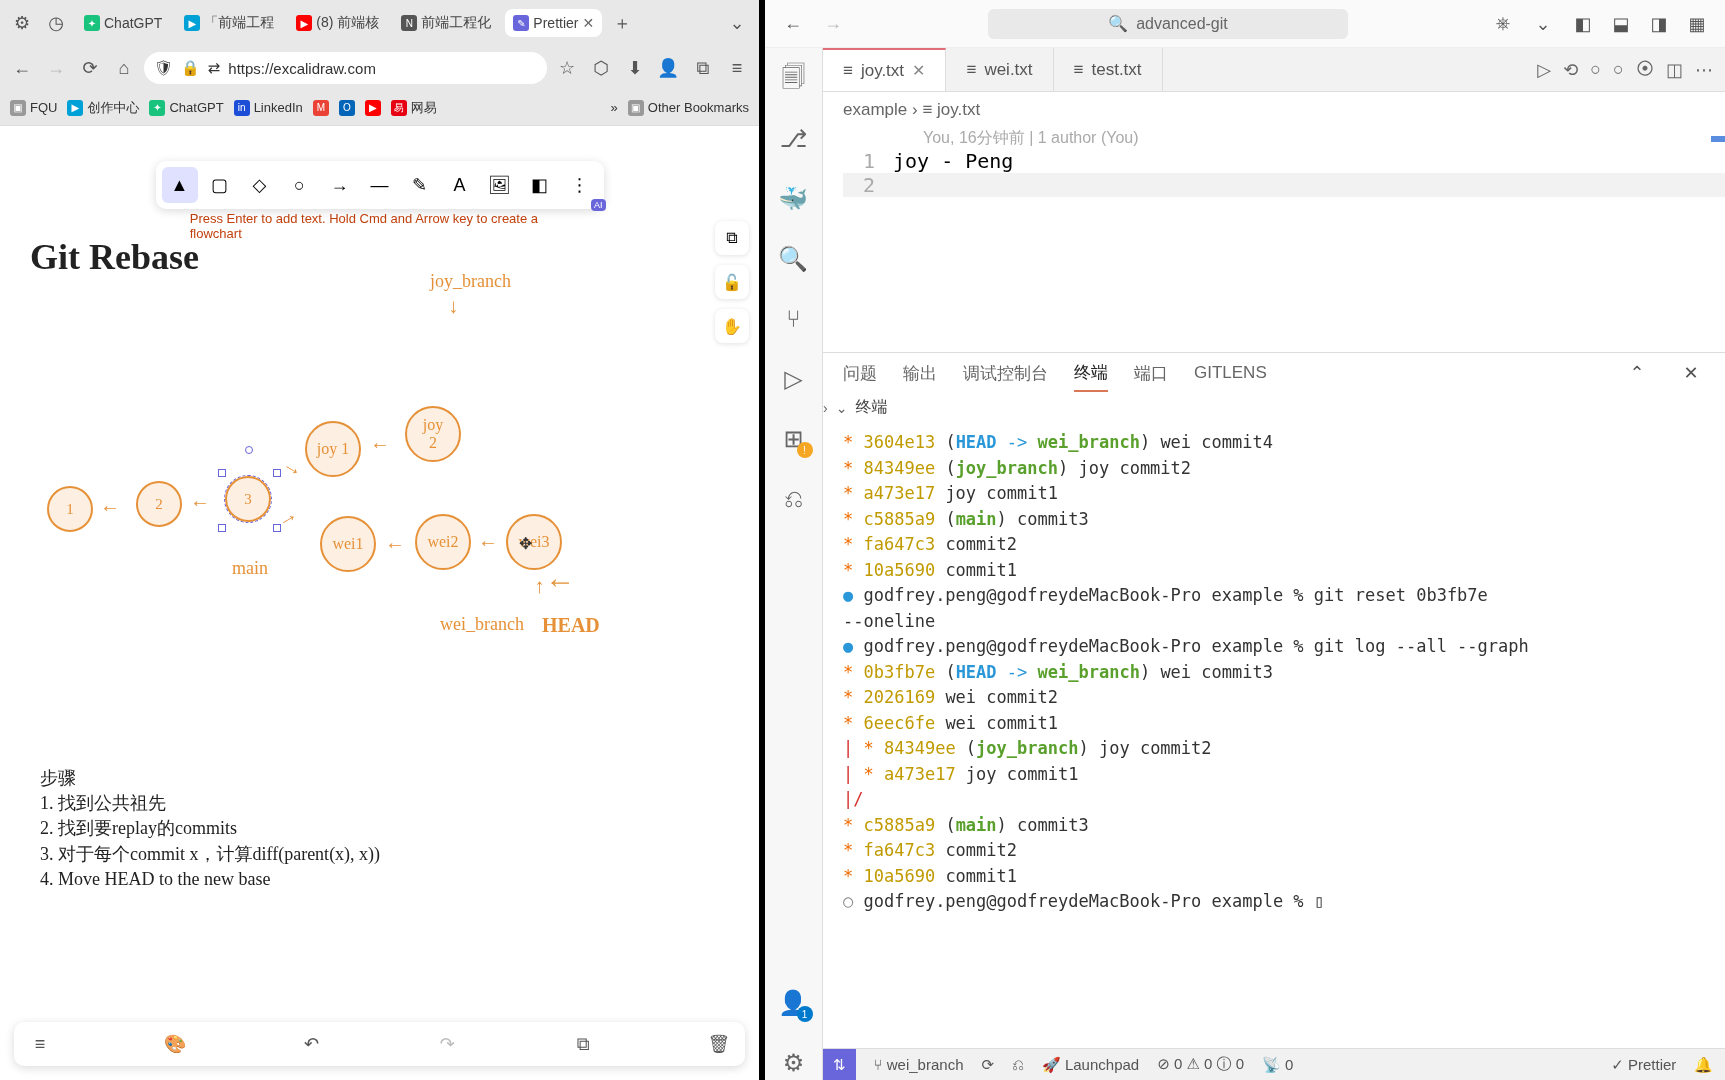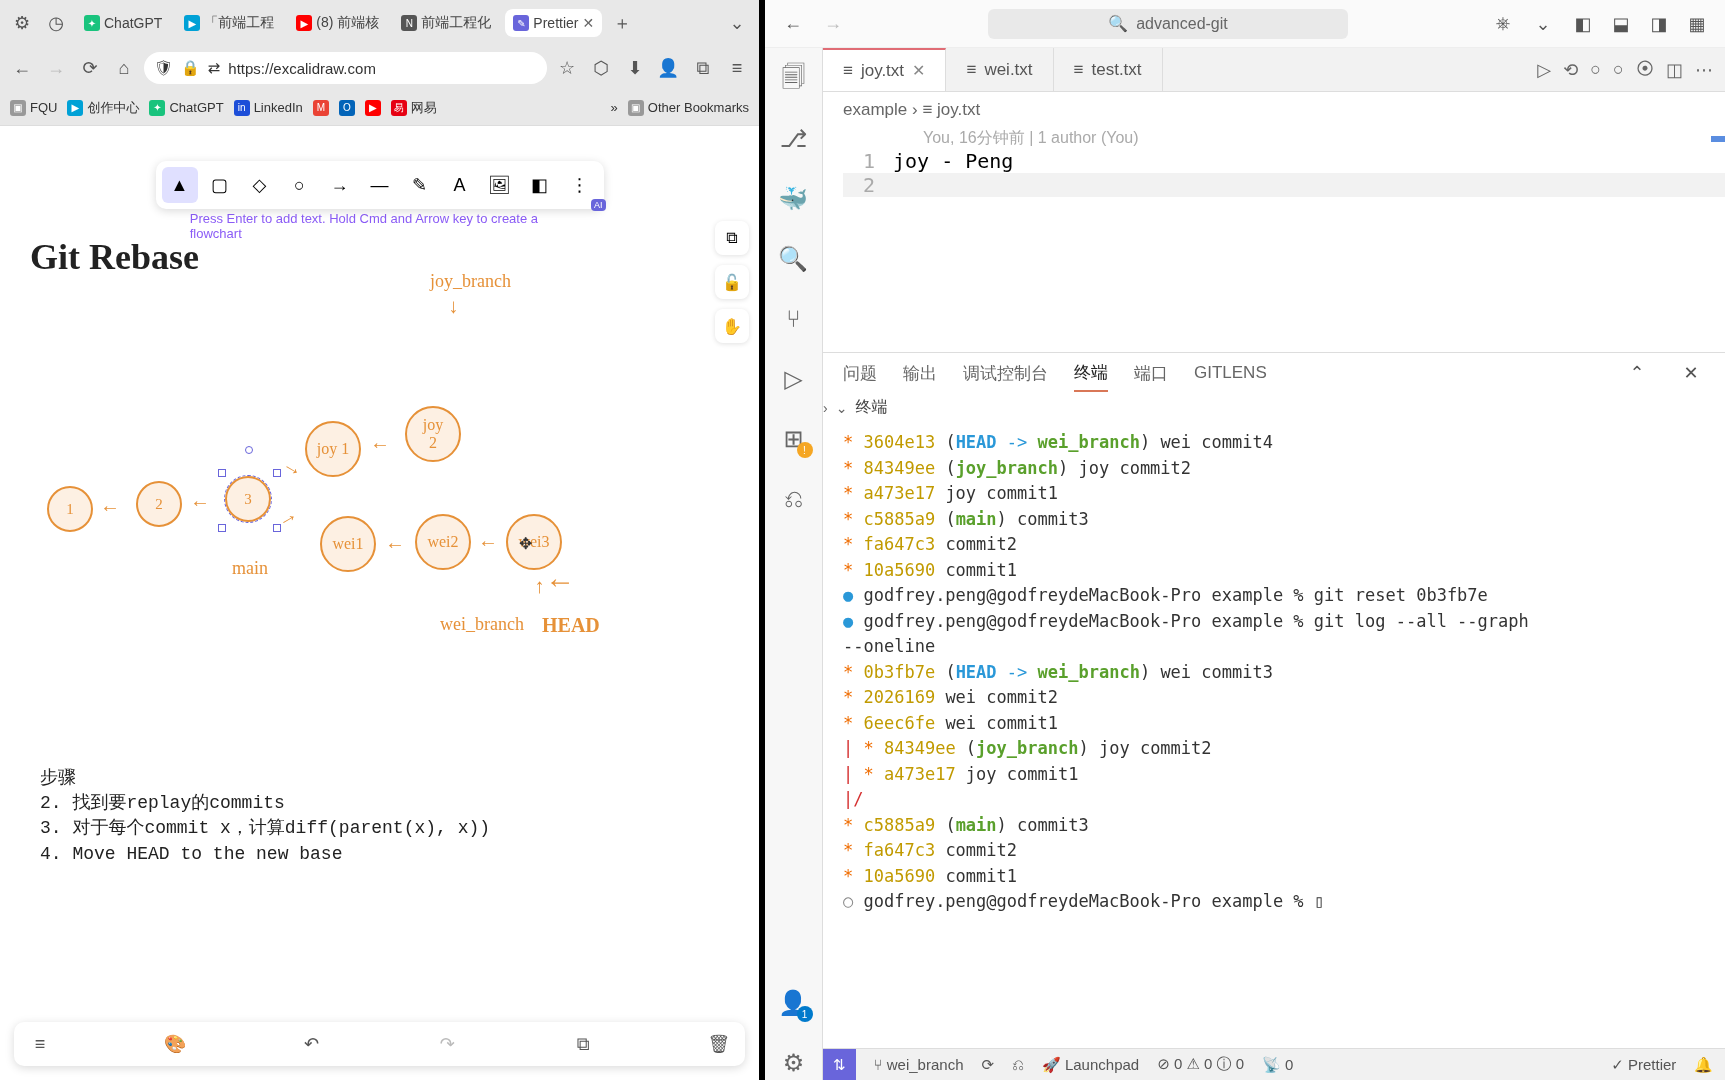--- a/index.html
+++ b/index.html
@@ -29,35 +29,35 @@
 
 .bm-row { height: 36px; display: flex; align-items: center; gap: 10px; padding: 0 10px; background: #e8e8e8; border-bottom: 1px solid #ddd; }
 .bm { display: flex; align-items: center; gap: 4px; font-size: 13px; color: #333; cursor: pointer; }
 .bm-icon { width: 16px; height: 16px; border-radius: 3px; display: inline-flex; align-items: center; justify-content: center; font-size: 10px; color: #fff; }
 
 
 .canvas-area { flex: 1; background: #fff; position: relative; }
 .toolbar { position: absolute; top: 35px; left: 50%; transform: translateX(-50%); background: #fff; border-radius: 10px; box-shadow: 0 2px 10px rgba(0,0,0,.15); display: flex; gap: 4px; padding: 6px; z-index: 10; }
 .tool { width: 36px; height: 36px; display: flex; align-items: center; justify-content: center; border-radius: 6px; cursor: pointer; font-size: 18px; }
 .tool.active { background: #e0e0ff; }
-.hint { position: absolute; top: 85px; left: 50%; transform: translateX(-50%); font-size: 13px; color: #8b5cf6; }
+.hint { position: absolute; top: 85px; left: 50%; transform: translateX(-50%); font-size: 13px; color: #c2410c; }
 .side-panel { position: absolute; right: 10px; top: 95px; display: flex; flex-direction: column; gap: 10px; }
 .side-btn { width: 34px; height: 34px; background: #fff; border-radius: 8px; box-shadow: 0 1px 5px rgba(0,0,0,.12); display: flex; align-items: center; justify-content: center; cursor: pointer; }
 
 .drawing { position: absolute; left: 0; top: 110px; font-family: "Comic Sans MS", cursive; }
 .d-title { font-size: 36px; font-weight: bold; color: #222; margin-left: 30px; }
 .commit-node { position: absolute; width: 56px; height: 56px; border: 2px solid #e69138; border-radius: 50%; display: flex; align-items: center; justify-content: center; font-size: 16px; color: #e69138; background: #fdf0e3; }
 .commit-node.small { width: 46px; height: 46px; font-size: 15px; }
 .commit-node.selected { outline: 1px dashed #6965db; }
 .label-txt { position: absolute; color: #e69138; font-size: 18px; }
 .label-head { color: #e69138; font-weight: bold; font-size: 20px; }
 .arrow-l { position: absolute; color: #e69138; font-size: 20px; }
 .sel-handle { position: absolute; width: 8px; height: 8px; background: #fff; border: 1px solid #6965db; }
 
-.steps { position: absolute; left: 40px; top: 640px; font-family: Liberation Mono, monospace; font-size: 18px; color: #222; line-height: 1.4; }
+.steps { position: absolute; left: 40px; top: 640px; font-family: Liberation Serif, serif; font-size: 18px; color: #222; line-height: 1.4; }
 
 .bottom-bar { position: absolute; bottom: 14px; left: 14px; right: 14px; display: flex; align-items: center; gap: 16px; background: #fff; border-radius: 10px; box-shadow: 0 2px 10px rgba(0,0,0,.15); padding: 8px 12px; }
 .bb-spacer { flex: 1; }
 
 
 .vsc-titlebar { height: 48px; display: flex; align-items: center; gap: 12px; padding: 0 14px; border-bottom: 1px solid #eee; background: #fafafa; }
 .vsc-search { flex: 0 0 360px; height: 30px; background: #e9e9e9; border-radius: 6px; display: flex; align-items: center; justify-content: center; gap: 8px; color: #666; font-size: 16px; margin: 0 auto; }
 .vsc-title-spacer { flex: 1; }
 .vsc-layout-icons { display: flex; gap: 10px; }
 
@@ -252,20 +252,21 @@
 
         <span class="label-txt" style="left:232px;top:322px">main</span>
         <span class="arrow-l" style="left:526px;top:340px;transform:rotate(-90deg)">→</span>
         <span class="arrow-l" style="left:550px;top:330px;transform:rotate(-90deg);font-size:30px;font-weight:bold">↑</span>
         <span class="label-txt" style="left:440px;top:378px">wei_branch</span>
         <span class="label-txt label-head" style="left:542px;top:378px">HEAD</span>
       </div>
 
       <div class="steps">
         <div>步骤</div>
+        <div>1. 找到公共祖先</div>
         <div>2. 找到要replay的commits</div>
         <div>3. 对于每个commit x，计算diff(parent(x), x))</div>
         <div>4. Move HEAD to the new base</div>
       </div>
 
       <div class="bottom-bar">
         <div class="icon-btn">≡</div>
         <div class="bb-spacer"></div>
         <div class="icon-btn">🎨</div>
         <div class="bb-spacer"></div>
@@ -380,22 +381,22 @@
             <span>终端</span>
           </div>
           <div class="panel-body" id="term">
               <div>  <span class="graph-bullet">* </span><span class="hash">3604e13</span> (<span class="ref-head">HEAD</span><span class="ref-arrow"> -&gt; </span><span class="ref-branch">wei_branch</span>)<span> wei commit4</span></div>
               <div>  <span class="graph-bullet">* </span><span class="hash">84349ee</span> (<span class="ref-branch">joy_branch</span>)<span> joy commit2</span></div>
               <div>  <span class="graph-bullet">* </span><span class="hash">a473e17</span><span> joy commit1</span></div>
               <div>  <span class="graph-bullet">* </span><span class="hash">c5885a9</span> (<span class="ref-branch">main</span>)<span> commit3</span></div>
               <div>  <span class="graph-bullet">* </span><span class="hash">fa647c3</span><span> commit2</span></div>
               <div>  <span class="graph-bullet">* </span><span class="hash">10a5690</span><span> commit1</span></div>
               <div><span class="dot-blue">● </span><span class="prompt">godfrey.peng@godfreydeMacBook-Pro example % </span><span>git reset 0b3fb7e</span></div>
+              <div>    --oneline</div>
               <div><span class="dot-blue">● </span><span class="prompt">godfrey.peng@godfreydeMacBook-Pro example % </span><span>git log --all --graph</span></div>
-              <div>    --oneline</div>
               <div>  <span class="graph-bullet">* </span><span class="hash">0b3fb7e</span> (<span class="ref-head">HEAD</span><span class="ref-arrow"> -&gt; </span><span class="ref-branch">wei_branch</span>)<span> wei commit3</span></div>
               <div>  <span class="graph-bullet">* </span><span class="hash">2026169</span><span> wei commit2</span></div>
               <div>  <span class="graph-bullet">* </span><span class="hash">6eec6fe</span><span> wei commit1</span></div>
               <div>  <span class="graph-pipe-r">| </span><span class="graph-bullet">* </span><span class="hash">84349ee</span> (<span class="ref-branch">joy_branch</span>)<span> joy commit2</span></div>
               <div>  <span class="graph-pipe-r">| </span><span class="graph-bullet">* </span><span class="hash">a473e17</span><span> joy commit1</span></div>
               <div>  <span class="graph-pipe-r">|/</span></div>
               <div>  <span class="graph-bullet">* </span><span class="hash">c5885a9</span> (<span class="ref-branch">main</span>)<span> commit3</span></div>
               <div>  <span class="graph-bullet">* </span><span class="hash">fa647c3</span><span> commit2</span></div>
               <div>  <span class="graph-bullet">* </span><span class="hash">10a5690</span><span> commit1</span></div>
               <div><span class="dot-open">○ </span><span class="prompt">godfrey.peng@godfreydeMacBook-Pro example % </span><span>▯</span></div>

